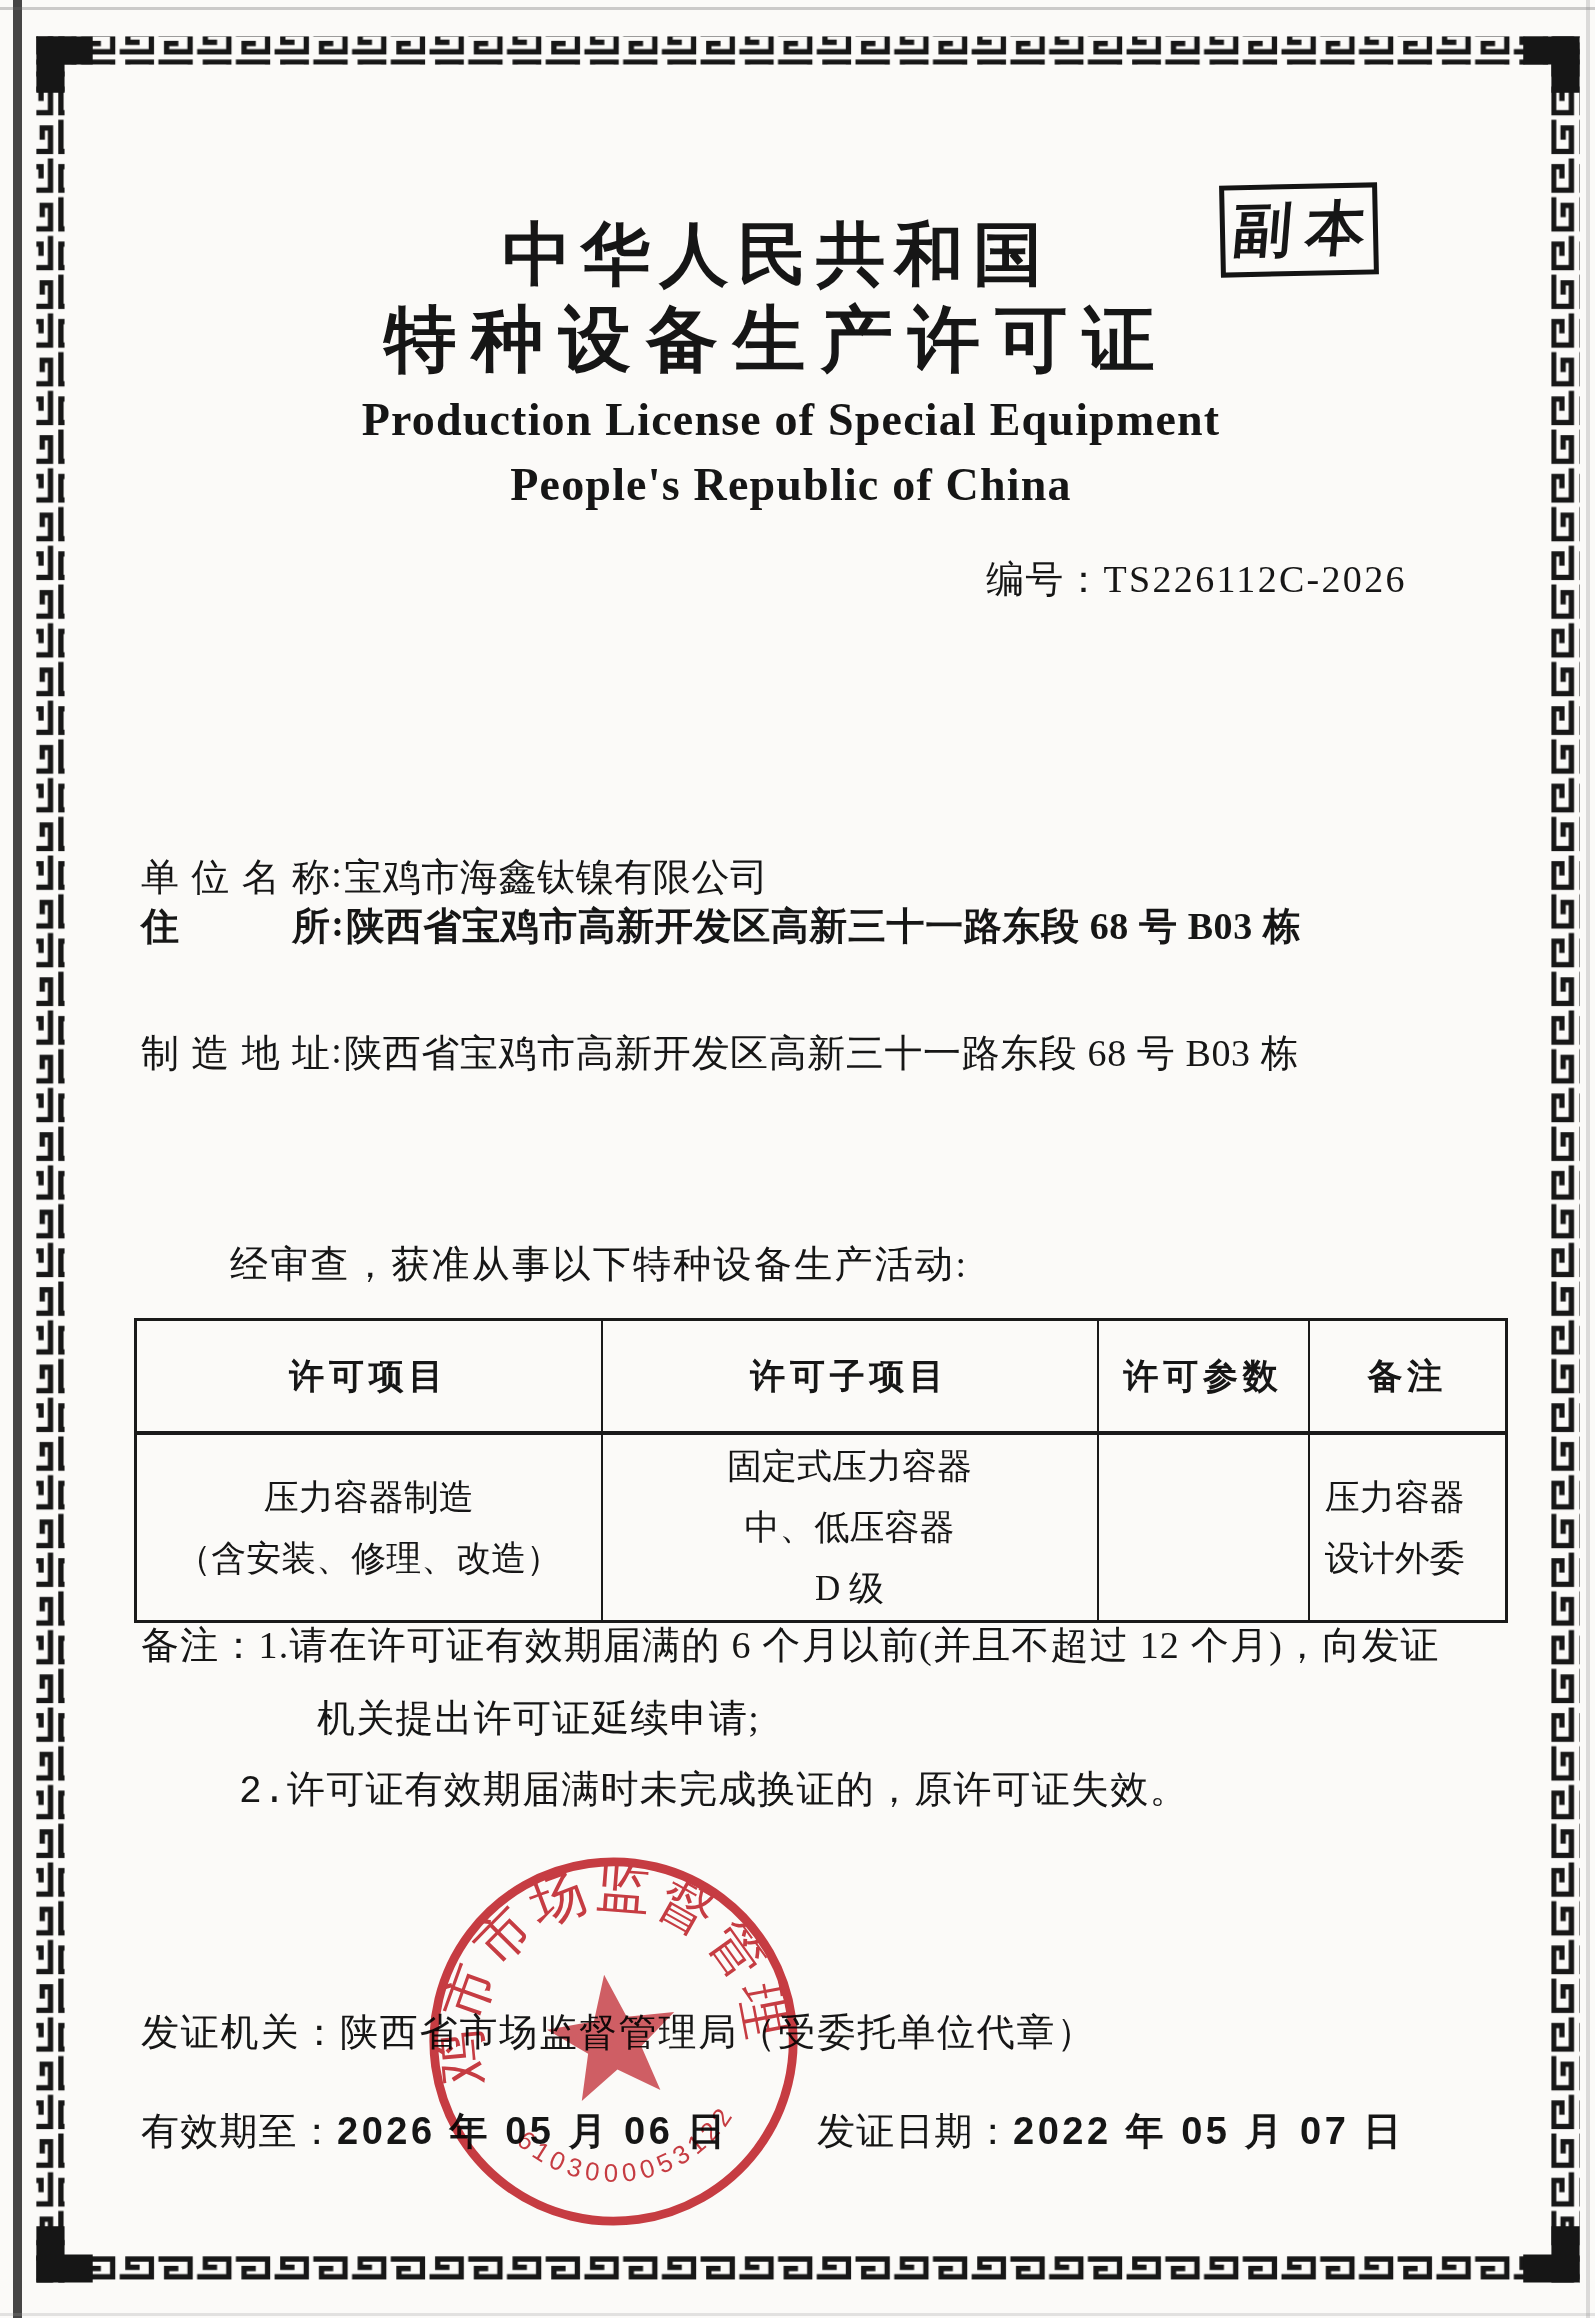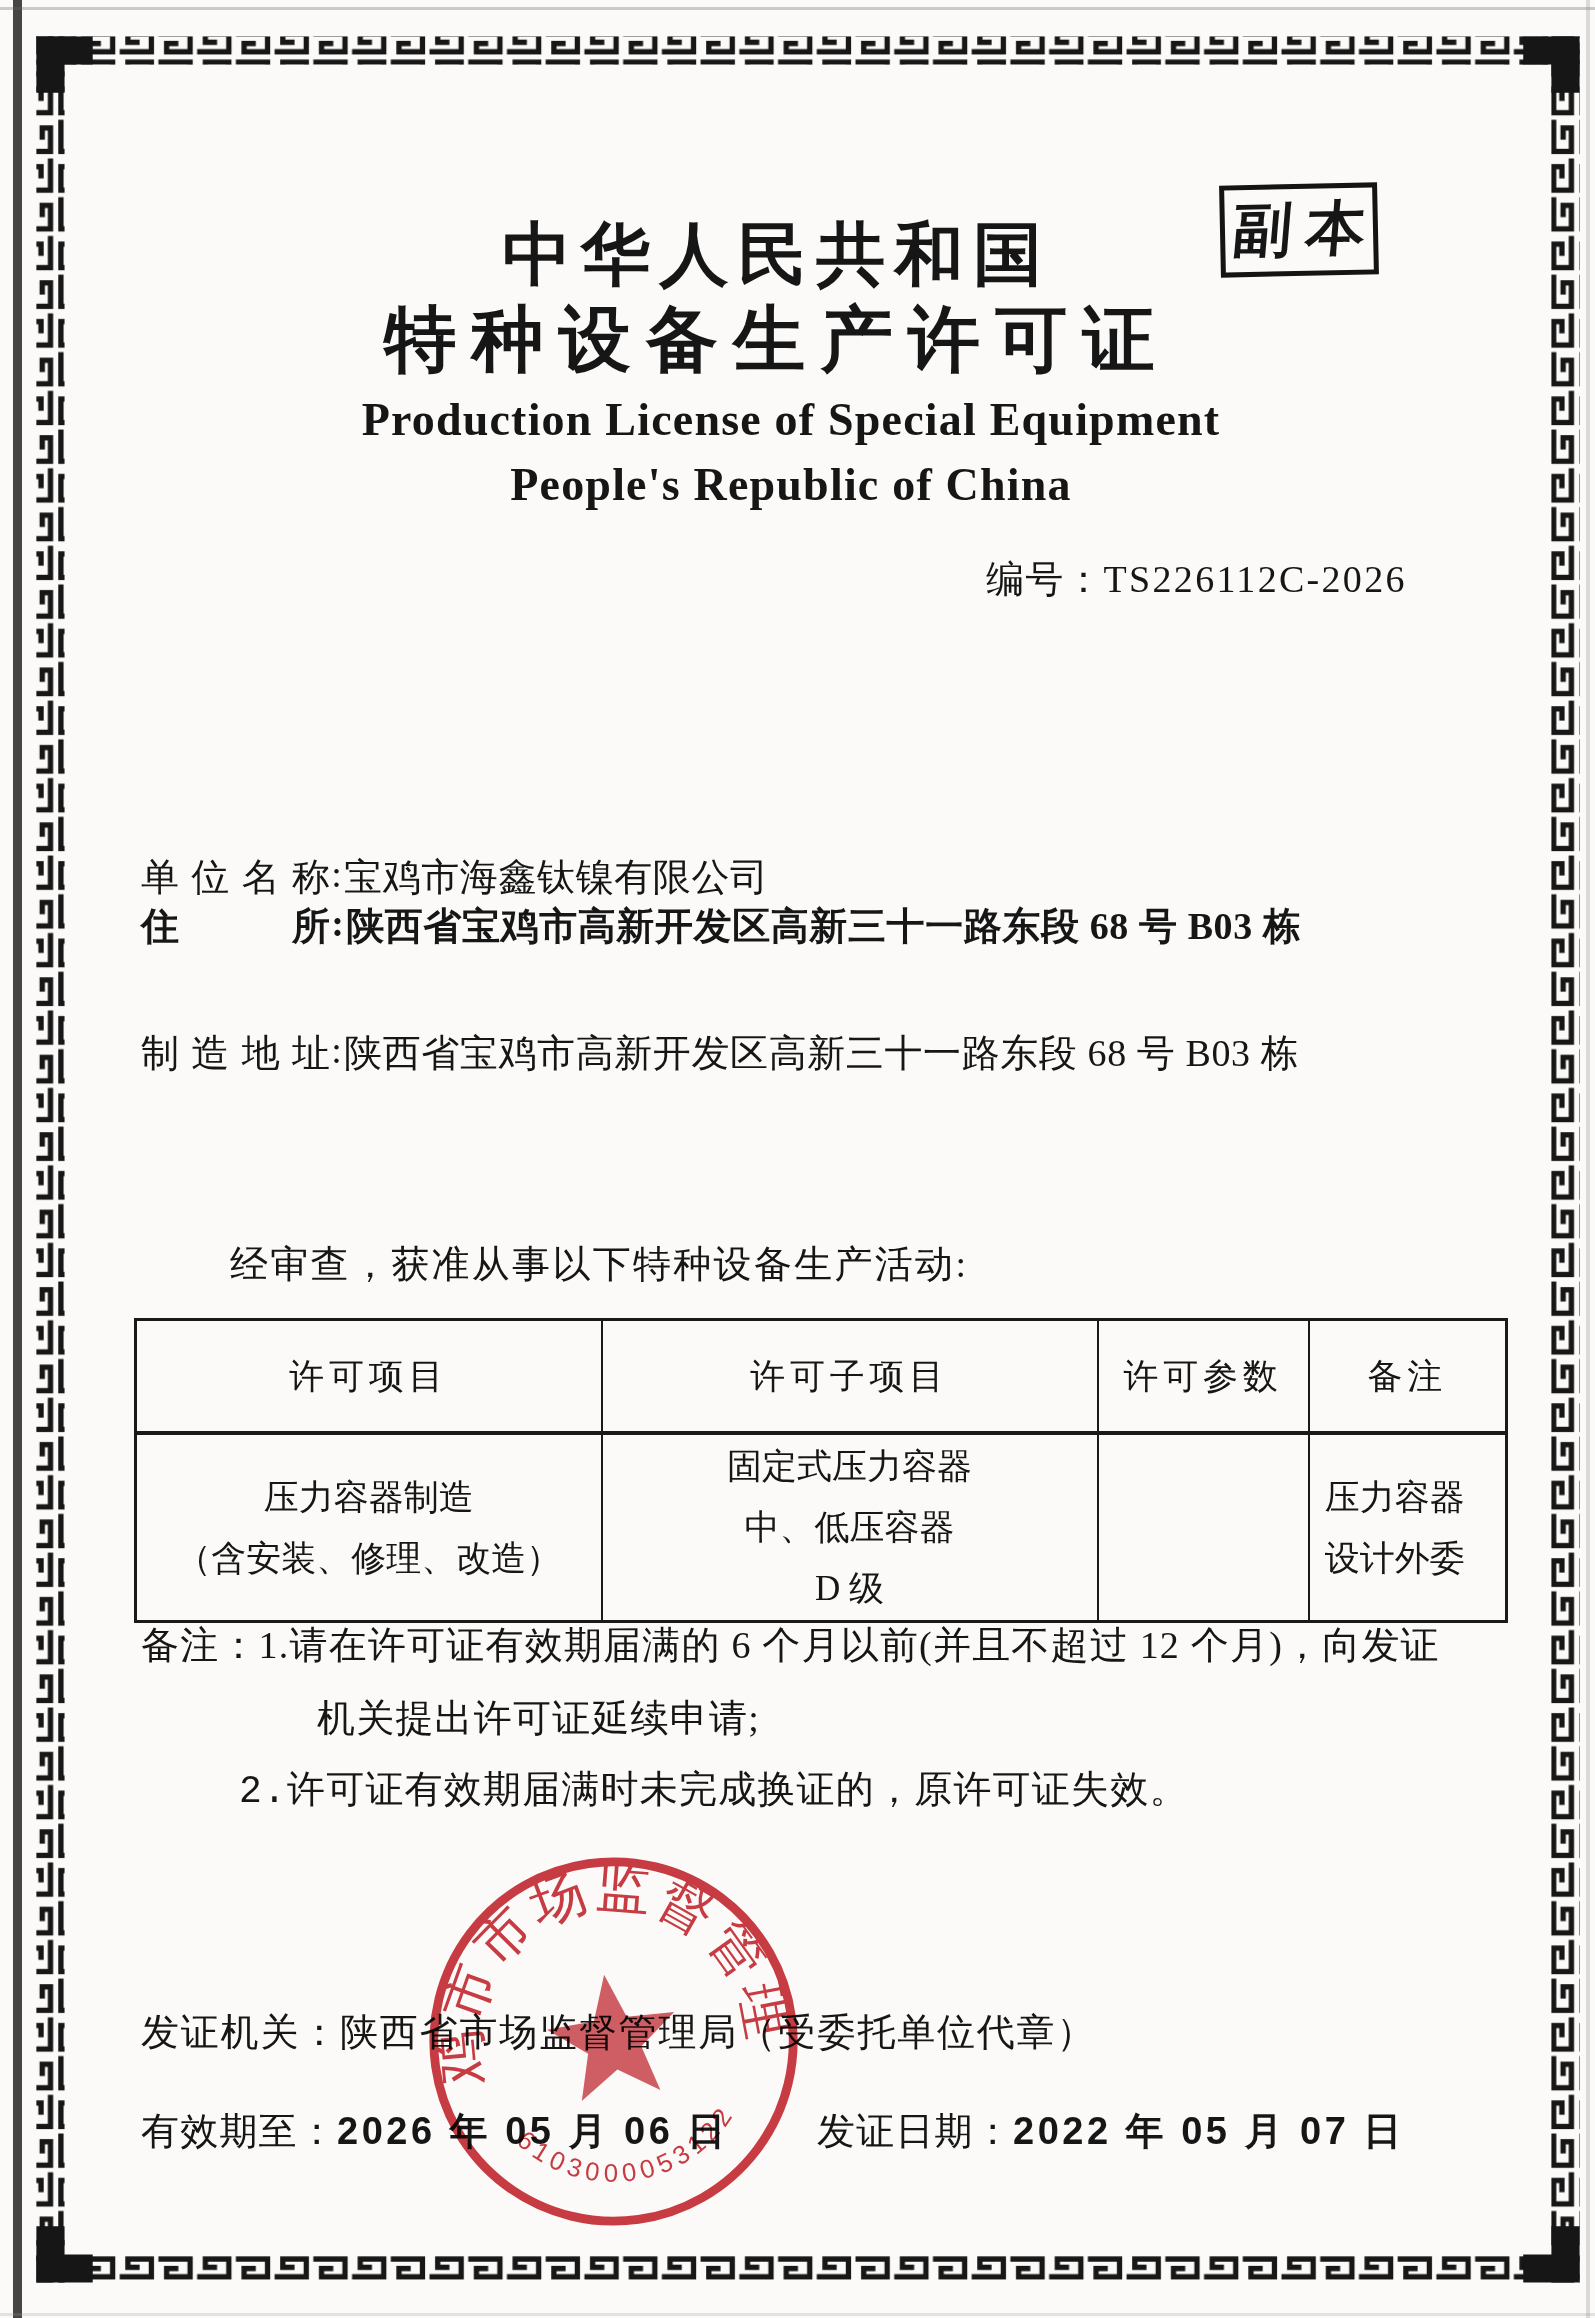--- a/index.html
+++ b/index.html
@@ -35,21 +35,21 @@
   .frow .col{margin:0 2.3px 0 1.2px;}
   .frow .val{letter-spacing:0.6px;}
   .f1{top:852px;} .f2{top:901px;font-weight:bold;} .f3{top:992px;margin-top:36px;}
   .intro{left:230px;top:1239px;font-size:38px;letter-spacing:2.3px;}
   
   table.lic{position:absolute;left:134px;top:1318px;width:1372px;height:298px;
             border-collapse:collapse;table-layout:fixed;font-size:35px;}
   table.lic th,table.lic td{border:2.3px solid #1a1a1a;font-weight:normal;text-align:center;
             vertical-align:middle;padding:0;}
   table.lic{border:3.5px solid #1a1a1a;}
-  table.lic thead th{height:110px;letter-spacing:4.7px;border-bottom:4.1px solid #1a1a1a;}
+  table.lic thead th{height:110px;letter-spacing:4.7px;border-bottom:4.1px solid #1a1a1a;font-weight:bold;}
   table.lic tbody td{height:185px;}
   .cl div{line-height:61px;}
   .remark-cell{text-align:left !important;padding-left:15.3px !important;}
   
   .note{font-size:38px;letter-spacing:1.2px;white-space:nowrap;}
   .n1{left:141px;top:1620px;} .n2{left:317px;top:1693px;} .n3{left:239px;top:1764px;font-family:Liberation Mono, monospace;}
   
   .issuer{left:141px;top:2007px;font-size:38px;letter-spacing:1.8px;white-space:nowrap;}
   .valid{left:141px;top:2106px;font-size:38px;letter-spacing:1.2px;white-space:nowrap;}
   .issued{left:817px;top:2106px;font-size:38px;letter-spacing:1.2px;white-space:nowrap;}

